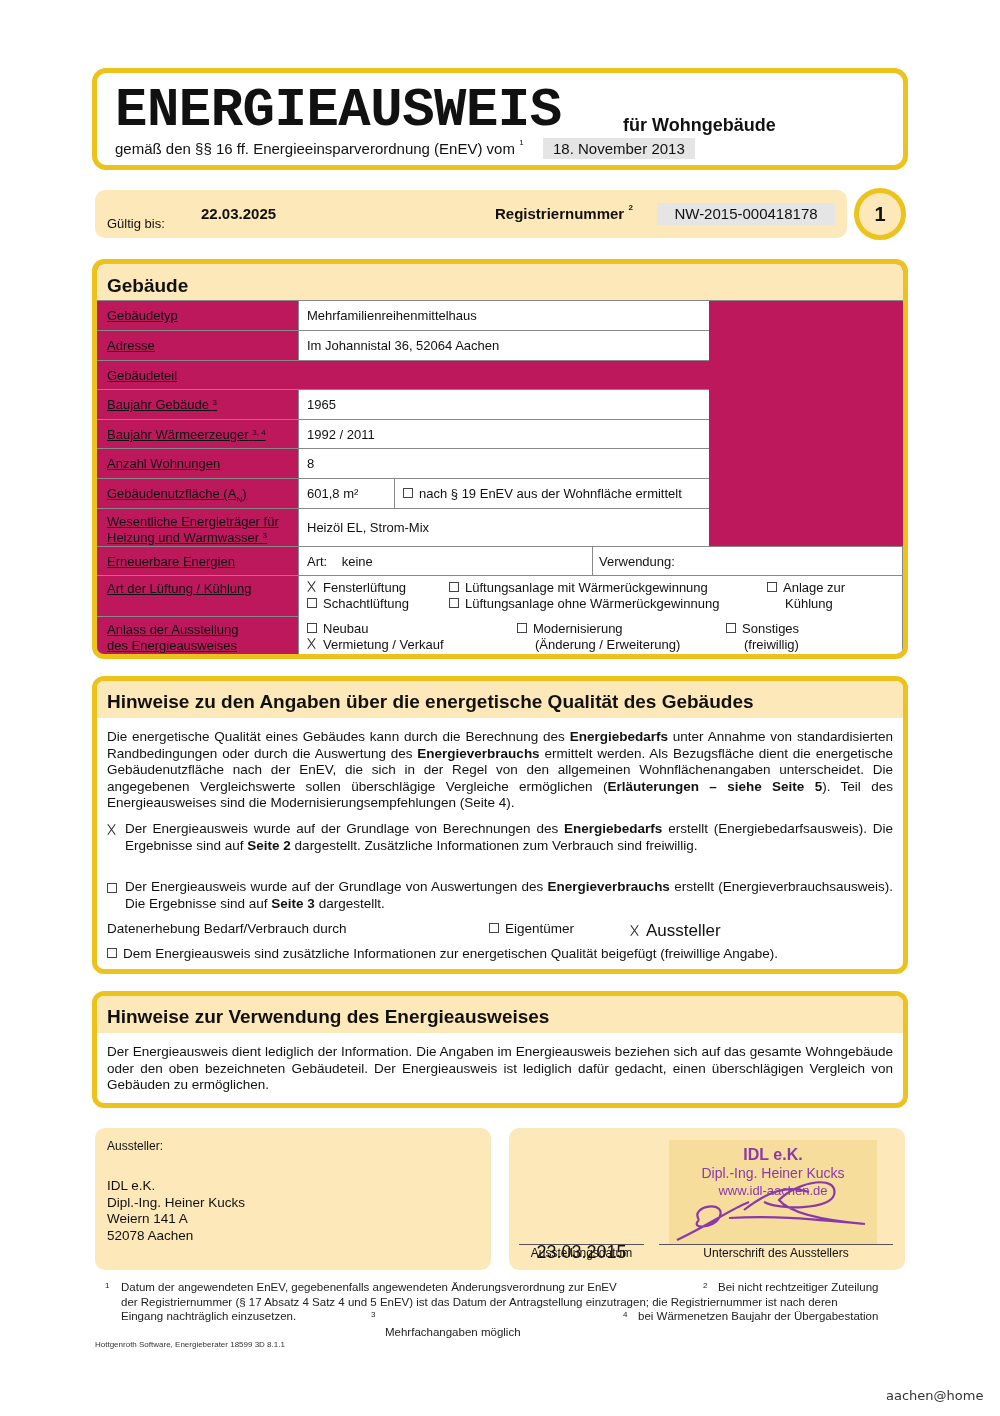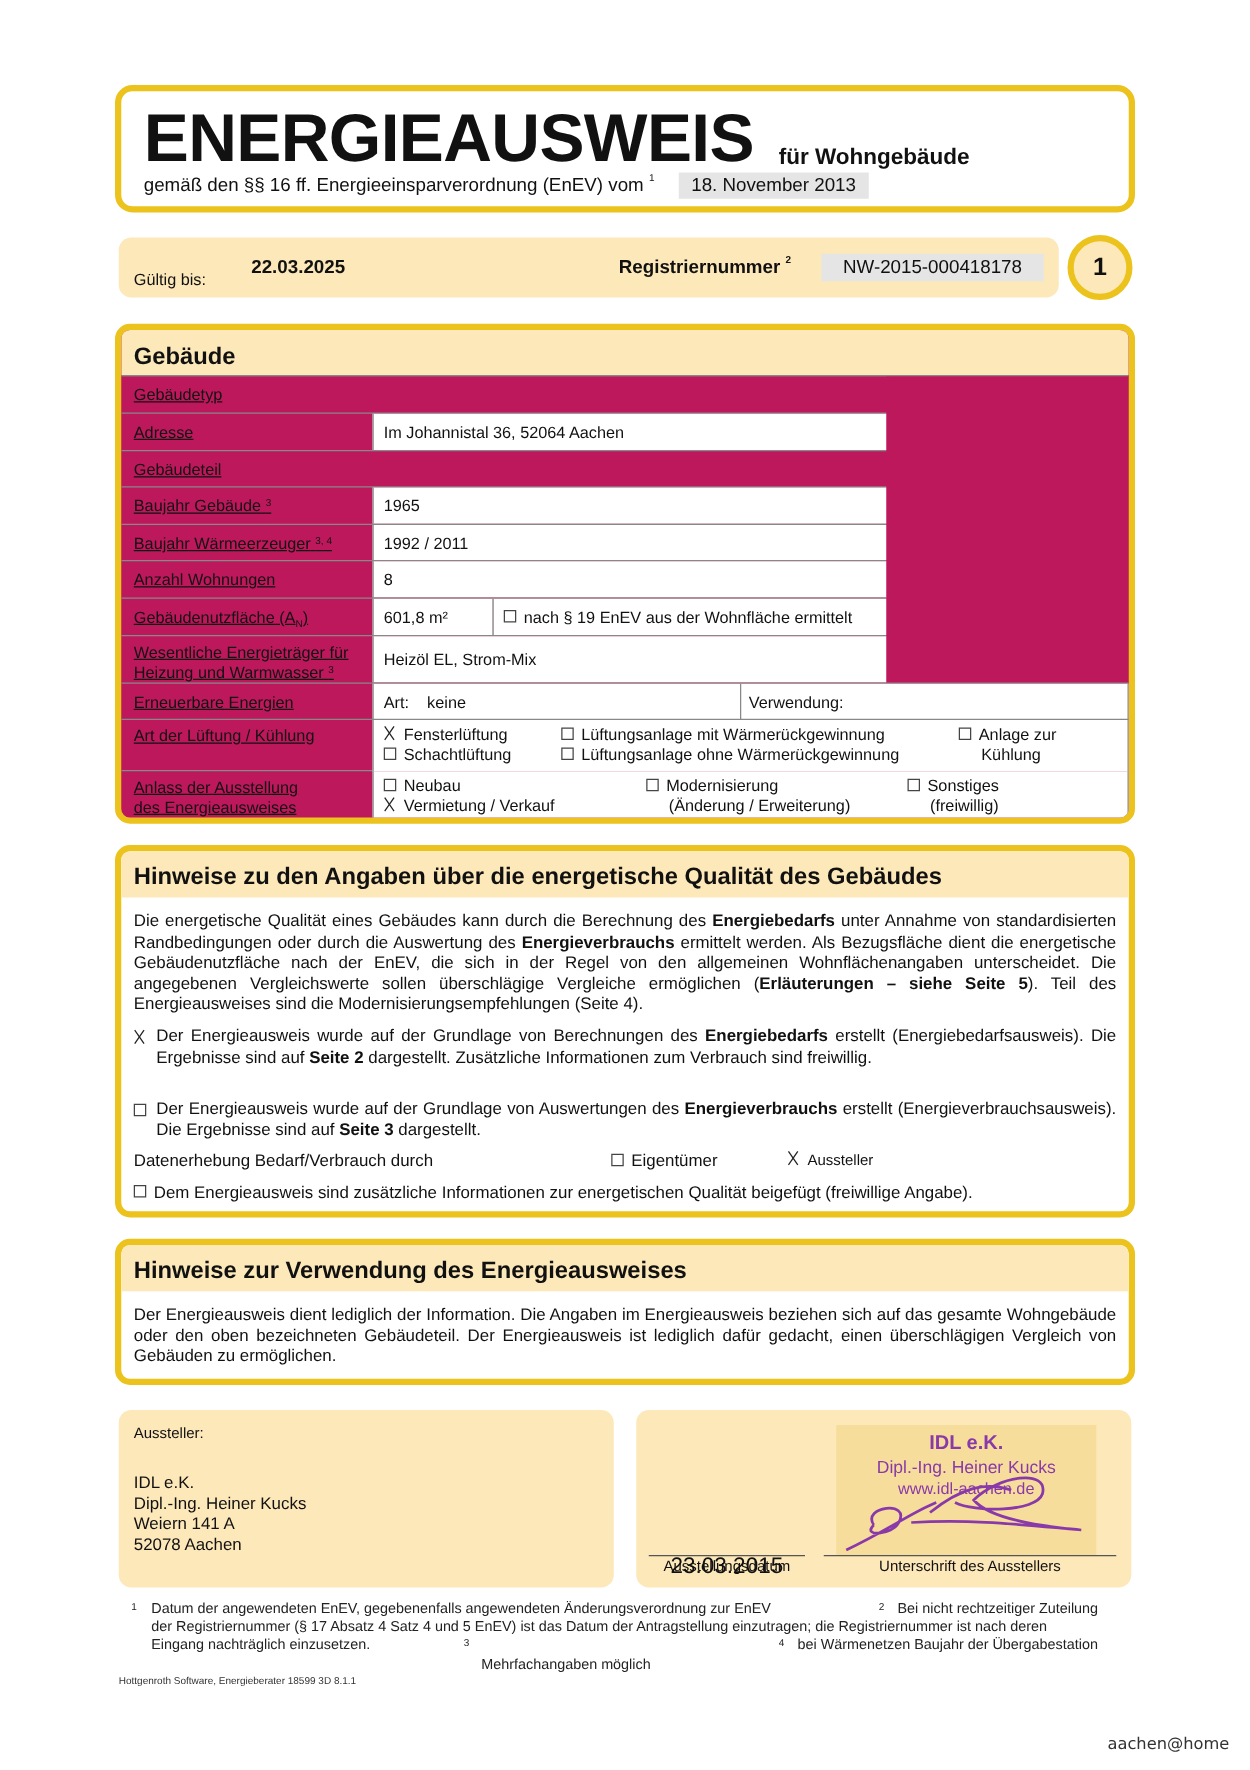--- a/index.html
+++ b/index.html
@@ -4,21 +4,21 @@
 <style>
   * { box-sizing: border-box; margin: 0; padding: 0; }
   html, body { width: 1000px; height: 1416px; background: #ffffff; }
   body { position: relative; font-family: "Liberation Sans", sans-serif; color: #111; font-size: 13px; }
   .abs { position: absolute; }
   sup { font-size: 8px; vertical-align: top; position: relative; top: -2px; }
   sub { font-size: 8px; }
 
   
   .hdr { left: 92px; top: 68px; width: 816px; height: 102px; border: 5px solid #ecc21d; border-radius: 14px; background: #fff; }
-  .hdr .big { position: absolute; left: 18px; top: 8px; font-size: 54px; font-weight: bold; letter-spacing: -0.5px; line-height: 60px; }
+  .hdr .big { position: absolute; left: 18px; top: 8px; font-size: 54px; font-weight: bold; letter-spacing: -0.5px; line-height: 60px; font-family: Liberation Mono, monospace; }
   .hdr .fuer { position: absolute; left: 526px; top: 42px; font-size: 18px; font-weight: bold; }
   .hdr .gemaess { position: absolute; left: 18px; top: 67px; font-size: 15px; }
   .hdr .datebox { position: absolute; left: 446px; top: 65px; padding: 2px 10px; background: #e5e5e5; font-size: 15px; }
 
   
   .valid { left: 95px; top: 190px; width: 752px; height: 48px; background: #fde8b9; border-radius: 10px; }
   .valid .gl { position: absolute; left: 12px; top: 26px; font-size: 13px; }
   .valid .gd { position: absolute; left: 106px; top: 15px; font-size: 15px; font-weight: bold; }
   .valid .rl { position: absolute; left: 400px; top: 15px; font-size: 15px; font-weight: bold; }
   .valid .rv { position: absolute; left: 562px; top: 13px; width: 178px; height: 22px; background: #e5e5e5; font-size: 15px; text-align: center; line-height: 22px; }
@@ -74,20 +74,21 @@
 </div>
 <div class="abs pagecircle">1</div>
 
 <div class="abs sec gb">
   <div class="st">Gebäude</div>
 
   <div class="row" style="top:36px; width:806px; height:0;"></div>
 
   <div class="row" style="top:36px;width:612px;height:30px;">
     <div class="lab" style="top:7px;">Gebäudetyp</div>
+    <div class="val" style="left:201px;top:0;width:411px;height:29px;padding:7px 8px;">Mehrfamilienreihenmittelhaus</div>
   </div>
   <div class="row" style="top:66px;width:612px;height:30px;">
     <div class="lab" style="top:7px;">Adresse</div>
     <div class="val" style="left:201px;top:0;width:411px;height:29px;padding:7px 8px;">Im Johannistal 36, 52064 Aachen</div>
   </div>
   <div class="row" style="top:96px;width:612px;height:29px;">
     <div class="lab" style="top:7px;">Gebäudeteil</div>
   </div>
   <div class="row" style="top:125px;width:612px;height:30px;">
     <div class="lab" style="top:7px;"><span>Baujahr Gebäude</span> <sup>3</sup></div>
@@ -167,21 +168,21 @@
   <div class="para" style="top:48px;"><span>Die energetische Qualität eines Gebäudes kann durch die Berechnung des </span><b>Energiebedarfs</b><span> unter Annahme von standardisierten Randbedingungen oder durch die Auswertung des </span><b>Energieverbrauchs</b><span> ermittelt werden. Als Bezugsfläche dient die energetische Gebäudenutzfläche nach der EnEV, die sich in der Regel von den allgemeinen Wohnflächenangaben unterscheidet. Die angegebenen Vergleichswerte sollen überschlägige Vergleiche ermöglichen (</span><b>Erläuterungen – siehe Seite 5</b><span>). Teil des Energieausweises sind die Modernisierungsempfehlungen (Seite 4).</span></div>
 
   <div class="abs" style="left:10px;top:142px;"><span class="cb x"></span></div>
   <div class="para" style="top:140px;left:28px;width:768px;"><span>Der Energieausweis wurde auf der Grundlage von Berechnungen des </span><b>Energiebedarfs</b><span> erstellt (Energiebedarfsausweis). Die Ergebnisse sind auf </span><b>Seite 2</b><span> dargestellt. Zusätzliche Informationen zum Verbrauch sind freiwillig.</span></div>
 
   <div class="abs" style="left:10px;top:200px;"><span class="cb"></span></div>
   <div class="para" style="top:198px;left:28px;width:768px;"><span>Der Energieausweis wurde auf der Grundlage von Auswertungen des </span><b>Energieverbrauchs</b><span> erstellt (Energieverbrauchsausweis). Die Ergebnisse sind auf </span><b>Seite 3</b><span> dargestellt.</span></div>
 
   <div class="abs" style="left:10px;top:240px;font-size:13.5px;">Datenerhebung Bedarf/Verbrauch durch</div>
   <div class="abs" style="left:392px;top:240px;font-size:13.5px;"><span class="cb"></span><span>Eigentümer</span></div>
-  <div class="abs" style="left:533px;top:240px;font-size:12px;"><span class="cb x"></span><span>Aussteller</span></div>
+  <div class="abs" style="left:533px;top:240px;font-size:17px;"><span class="cb x"></span><span>Aussteller</span></div>
 
   <div class="abs" style="left:10px;top:265px;font-size:13.5px;"><span class="cb"></span><span>Dem Energieausweis sind zusätzliche Informationen zur energetischen Qualität beigefügt (freiwillige Angabe).</span></div>
 </div>
 
 <div class="abs sec h2">
   <div class="st">Hinweise zur Verwendung des Energieausweises</div>
   <div class="para" style="top:48px;">Der Energieausweis dient lediglich der Information. Die Angaben im Energieausweis beziehen sich auf das gesamte Wohngebäude oder den oben bezeichneten Gebäudeteil. Der Energieausweis ist lediglich dafür gedacht, einen überschlägigen Vergleich von Gebäuden zu ermöglichen.</div>
 </div>
 
 <div class="abs aus">

